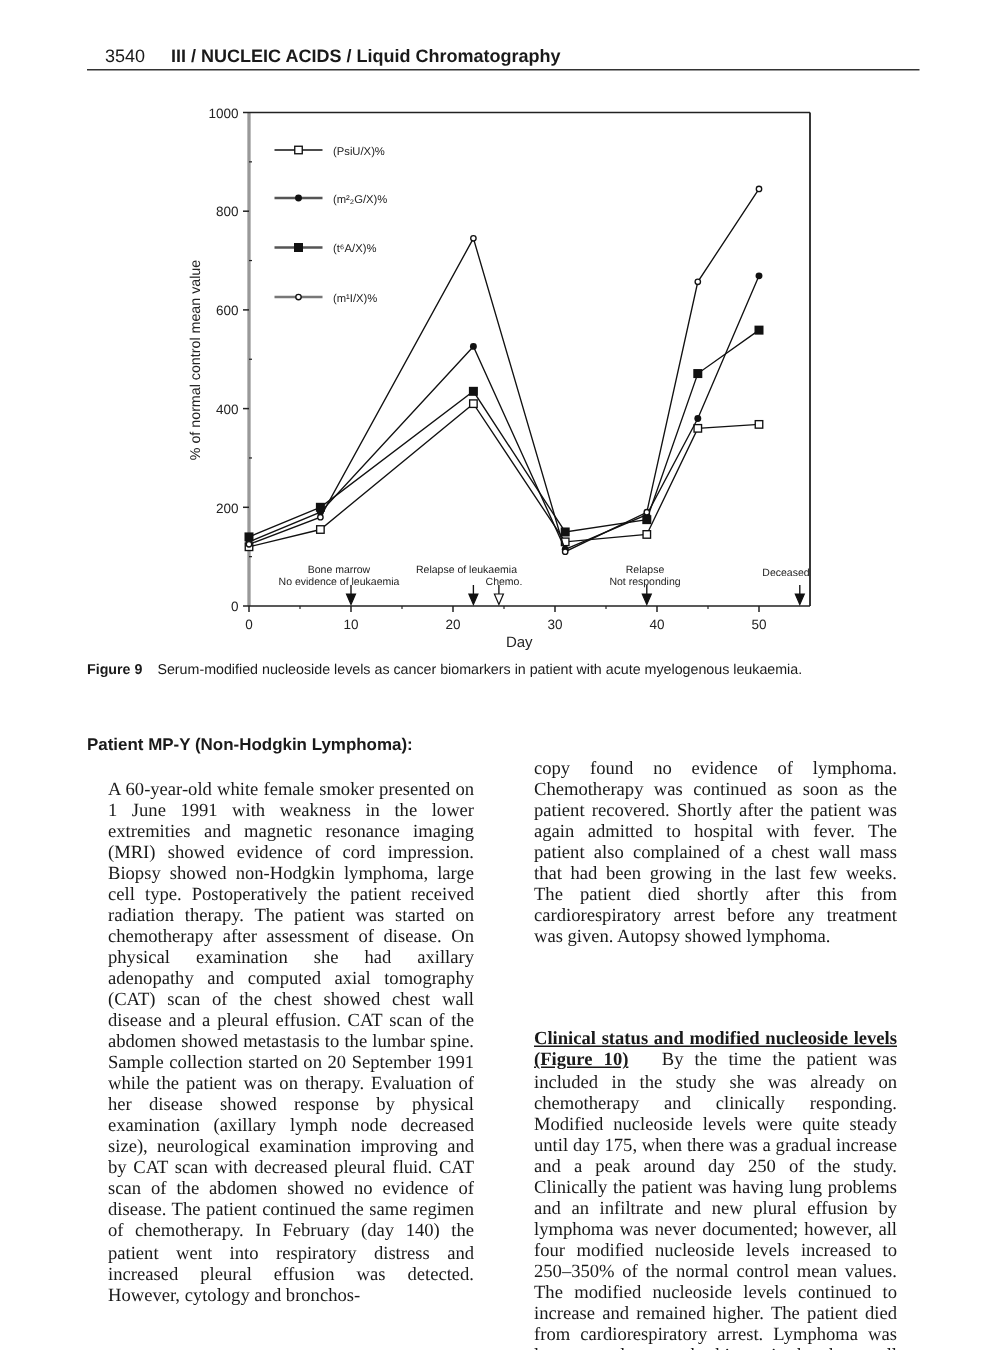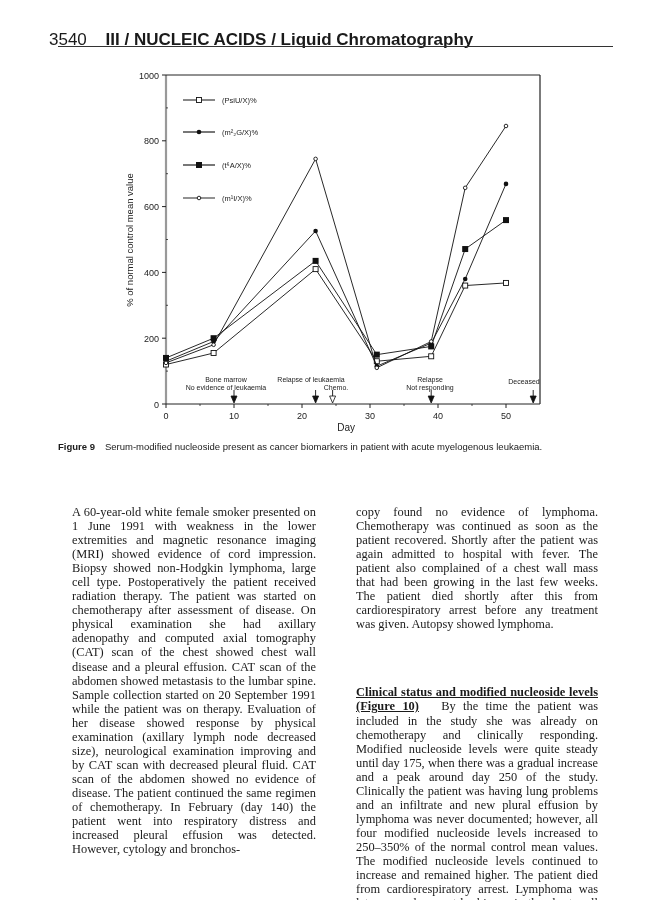--- a/index.html
+++ b/index.html
@@ -1,17 +1,17 @@
 <!DOCTYPE html>
 <html><head>
 <meta charset="utf-8">
 <style>
   html, body { margin:0; padding:0; background:#ffffff; }
   body { width:668px; height:900px; position:relative; overflow:hidden; color:#1a1a1a; }
-  .header { position:absolute; left:49px; top:30px; width:560px; font-family:"Liberation Sans", sans-serif; font-size:17px; }
+  .header { position:absolute; left:70px; top:30px; width:560px; font-family:"Liberation Sans", sans-serif; font-size:12px; }
   .header .pg { font-weight:normal; margin-right:14px; }
   .header .run { font-weight:bold; }
   .header-rule { position:absolute; left:58px; top:46px; width:555px; height:0; border-top:1.6px solid #333; }
   .chart { position:absolute; left:0; top:60px; width:668px; height:380px; }
   .caption { position:absolute; left:58px; top:441px; width:570px; font-family:"Liberation Sans", sans-serif; font-size:9.5px; }
   .caption .lbl { font-weight:bold; margin-right:10px; }
   .col { position:absolute; font-family:"Liberation Serif", serif; font-size:12.4px; line-height:14.05px; text-align:justify; }
   .col-left { left:58px; top:491px; width:272px; }
   .col-right { left:342px; top:491px; width:270px; }
   .col p { margin:14px; }
@@ -129,25 +129,26 @@
       <text x="430" y="390" font-size="7" text-anchor="middle" fill="#222">Not responding</text>
       <line x1="431.2" y1="390" x2="431.2" y2="396" stroke="#111" stroke-width="0.9"></line>
       <polygon points="428.2,396 434.2,396 431.2,403" fill="#111" stroke="#111" stroke-width="0.8"></polygon>
       <text x="524" y="384" font-size="7" text-anchor="middle" fill="#222">Deceased</text>
       <line x1="533.2" y1="390" x2="533.2" y2="396" stroke="#111" stroke-width="0.9"></line>
       <polygon points="530.2,396 536.2,396 533.2,403" fill="#111" stroke="#111" stroke-width="0.8"></polygon>
     </svg>
 </div>
 
 <div class="caption">
-  <span class="lbl">Figure 9</span><span>Serum-modified nucleoside present as cancer biomarkers in patient with acute myelogenous leukaemia.</span>
+  <span class="lbl">Figure 9</span><span>Serum-modified nucleoside levels as cancer biomarkers in patient with acute myelogenous leukaemia.</span>
 </div>
 
 <div class="col col-left">
   <div class="sec-h">
+    <div>Patient MP-Y (Non-Hodgkin Lymphoma):</div>
   </div>
   <p>A 60-year-old white female smoker presented on 1 June 1991 with weakness in the lower extremities and magnetic resonance imaging (MRI) showed evidence of cord impression. Biopsy showed non-Hodgkin lymphoma, large cell type. Postoperatively the patient received radiation therapy. The patient was started on chemotherapy after assessment of disease. On physical examination she had axillary adenopathy and computed axial tomography (CAT) scan of the chest showed chest wall disease and a pleural effusion. CAT scan of the abdomen showed metastasis to the lumbar spine. Sample collection started on 20 September 1991 while the patient was on therapy. Evaluation of her disease showed response by physical examination (axillary lymph node decreased size), neurological examination improving and by CAT scan with decreased pleural fluid. CAT scan of the abdomen showed no evidence of disease. The patient continued the same regimen of chemotherapy. In February (day 140) the patient went into respiratory distress and increased pleural effusion was detected. However, cytology and bronchos-</p>
 </div>
 
 <div class="col col-right">
   <p>copy found no evidence of lymphoma. Chemotherapy was continued as soon as the patient recovered. Shortly after the patient was again admitted to hospital with fever. The patient also complained of a chest wall mass that had been growing in the last few weeks. The patient died shortly after this from cardiorespiratory arrest before any treatment was given. Autopsy showed lymphoma.</p>
   <div class="gap"></div>
   <p><span class="inline-h">Clinical status and modified nucleoside levels (Figure 10)</span>&nbsp;&nbsp;&nbsp;<span>By the time the patient was included in the study she was already on chemotherapy and clinically responding. Modified nucleoside levels were quite steady until day 175, when there was a gradual increase and a peak around day 250 of the study. Clinically the patient was having lung problems and an infiltrate and new plural effusion by lymphoma was never documented; however, all four modified nucleoside levels increased to 250–350% of the normal control mean values. The modified nucleoside levels continued to increase and remained higher. The patient died from cardiorespiratory arrest. Lymphoma was later proved present by biopsy in the chest wall mass. There was a good clinical correlation of</span></p>
 </div>
 

